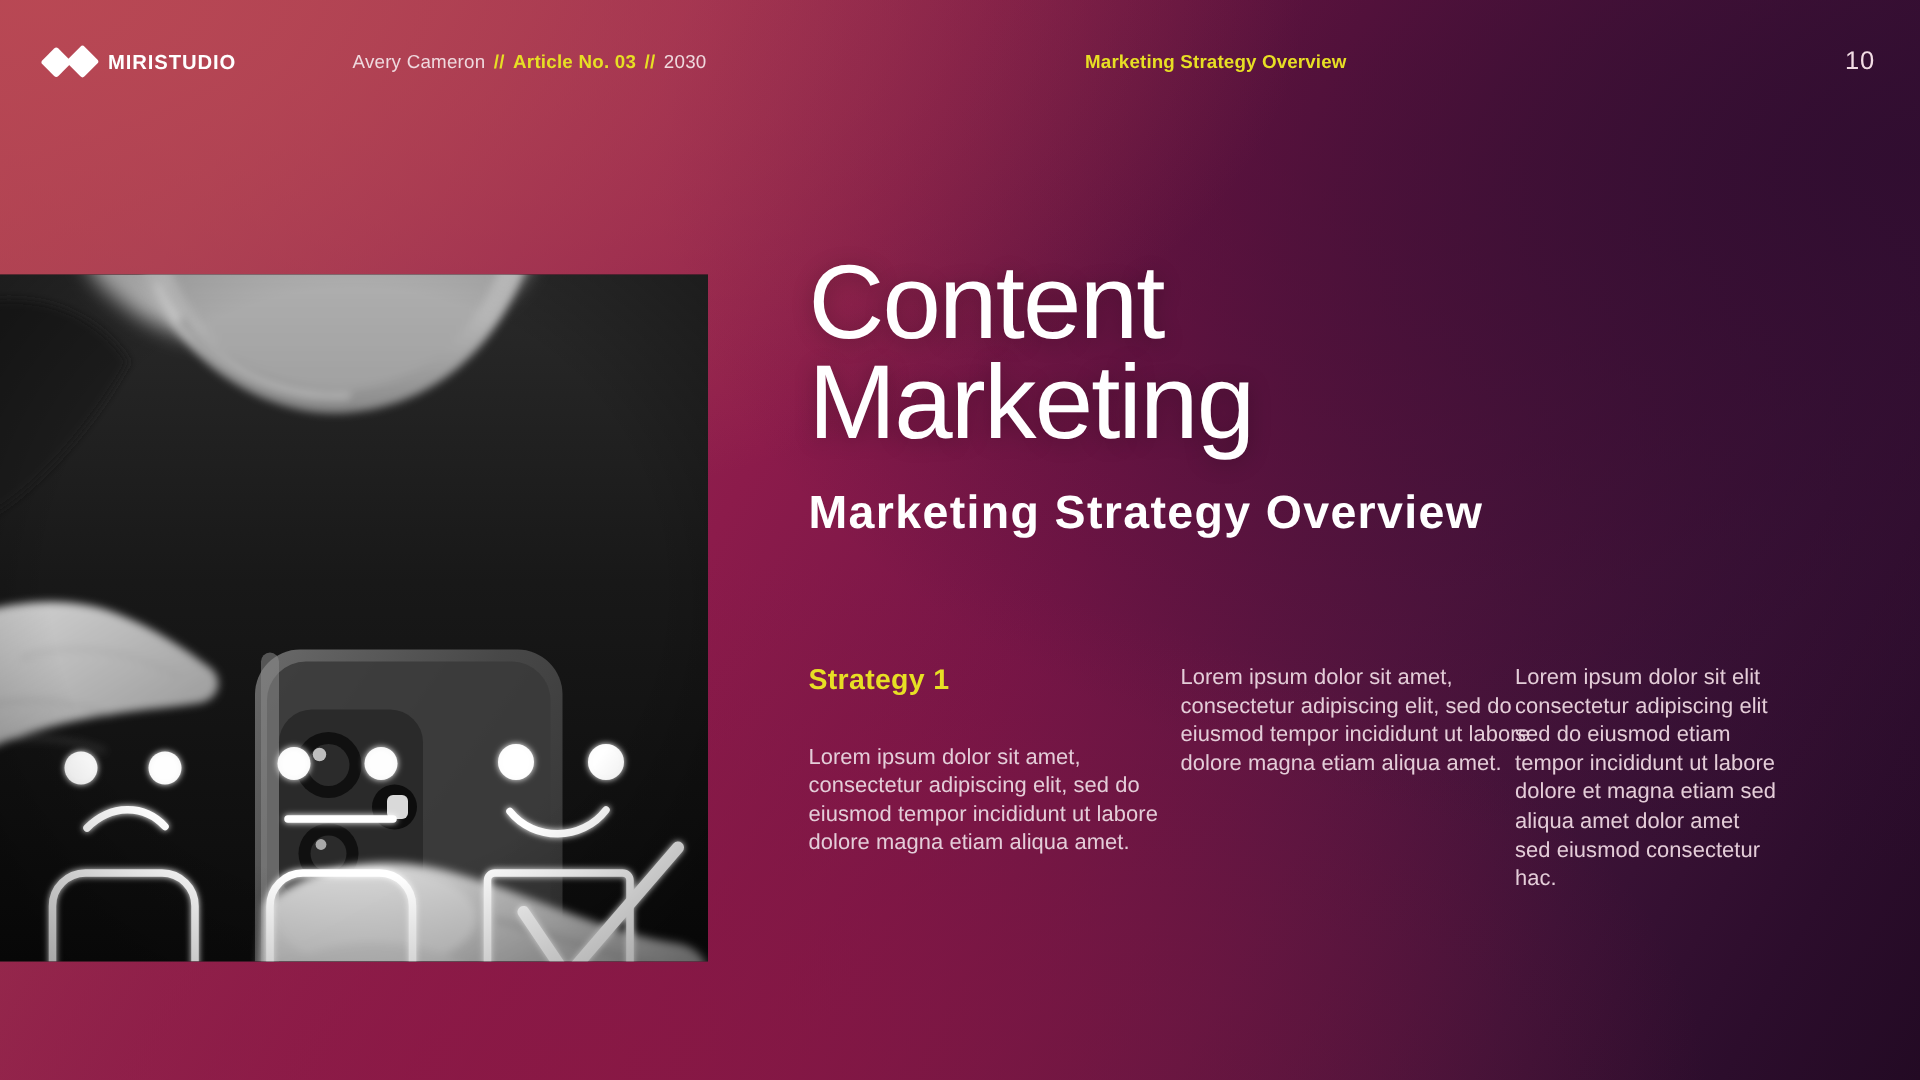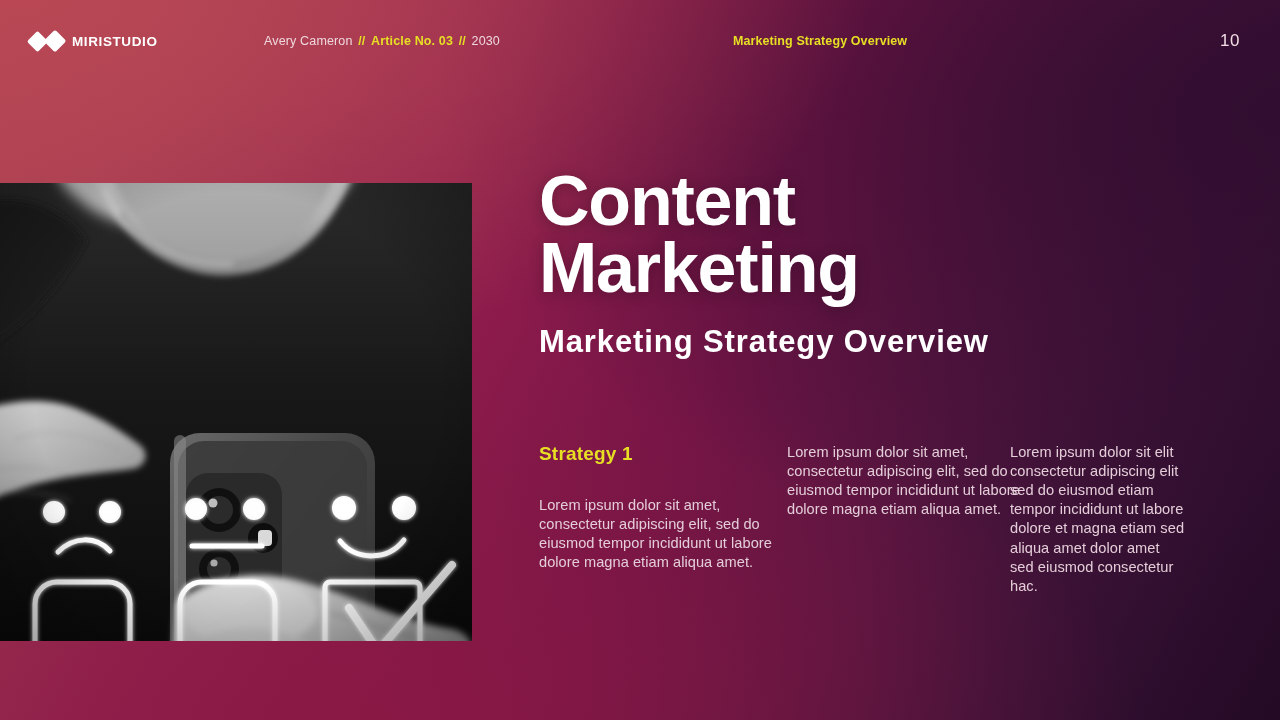--- a/index.html
+++ b/index.html
@@ -32,22 +32,21 @@
         #230a24 100%);
   }
 
   
   .header {
     position:absolute;
     top:0; left:0; right:0;
     height:82px;
     display:flex;
     align-items:center;
-    padding:0 40px 0 30px;
-    gap:44px;
+    padding:0 30px 0 30px;
   }
 
   .logo {
     display:flex;
     align-items:center;
     gap:9px;
     flex:0 0 auto;
     width:160px;
   }
   .logo-marks { display:flex; align-items:center; gap:2px; }
@@ -60,21 +59,21 @@
   .diamond.d2 { width:16px; height:16px; }
   .logo-text {
     color:#ffffff;
     font-size:13.5px;
     font-weight:bold;
     letter-spacing:0.6px;
   }
 
   .byline {
     flex:0 0 auto;
-    margin-left:30px;
+    margin-left:45px;
     font-size:12.5px;
     color:#efd9de;
     letter-spacing:0.15px;
     white-space:nowrap;
   }
   .byline .sep { color:#e7df24; font-weight:bold; padding:0 2px; }
   .byline .hl  { color:#e7df24; font-weight:bold; }
   .byline .yr  { color:#efd9de; }
 
   .header-center {
@@ -109,21 +108,21 @@
   .content {
     position:absolute;
     left:539px; top:168px;
     right:40px;
   }
 
   .title {
     color:#ffffff;
     font-size:70px;
     line-height:0.96;
-    font-weight:bold;
+    font-weight:normal;
     letter-spacing:-1.2px;
     margin-bottom:22px;
     text-shadow:0 2px 14px rgba(0,0,0,0.25);
   }
   .title .line { display:block; }
 
   .subtitle {
     color:#ffffff;
     font-size:31px;
     font-weight:bold;

